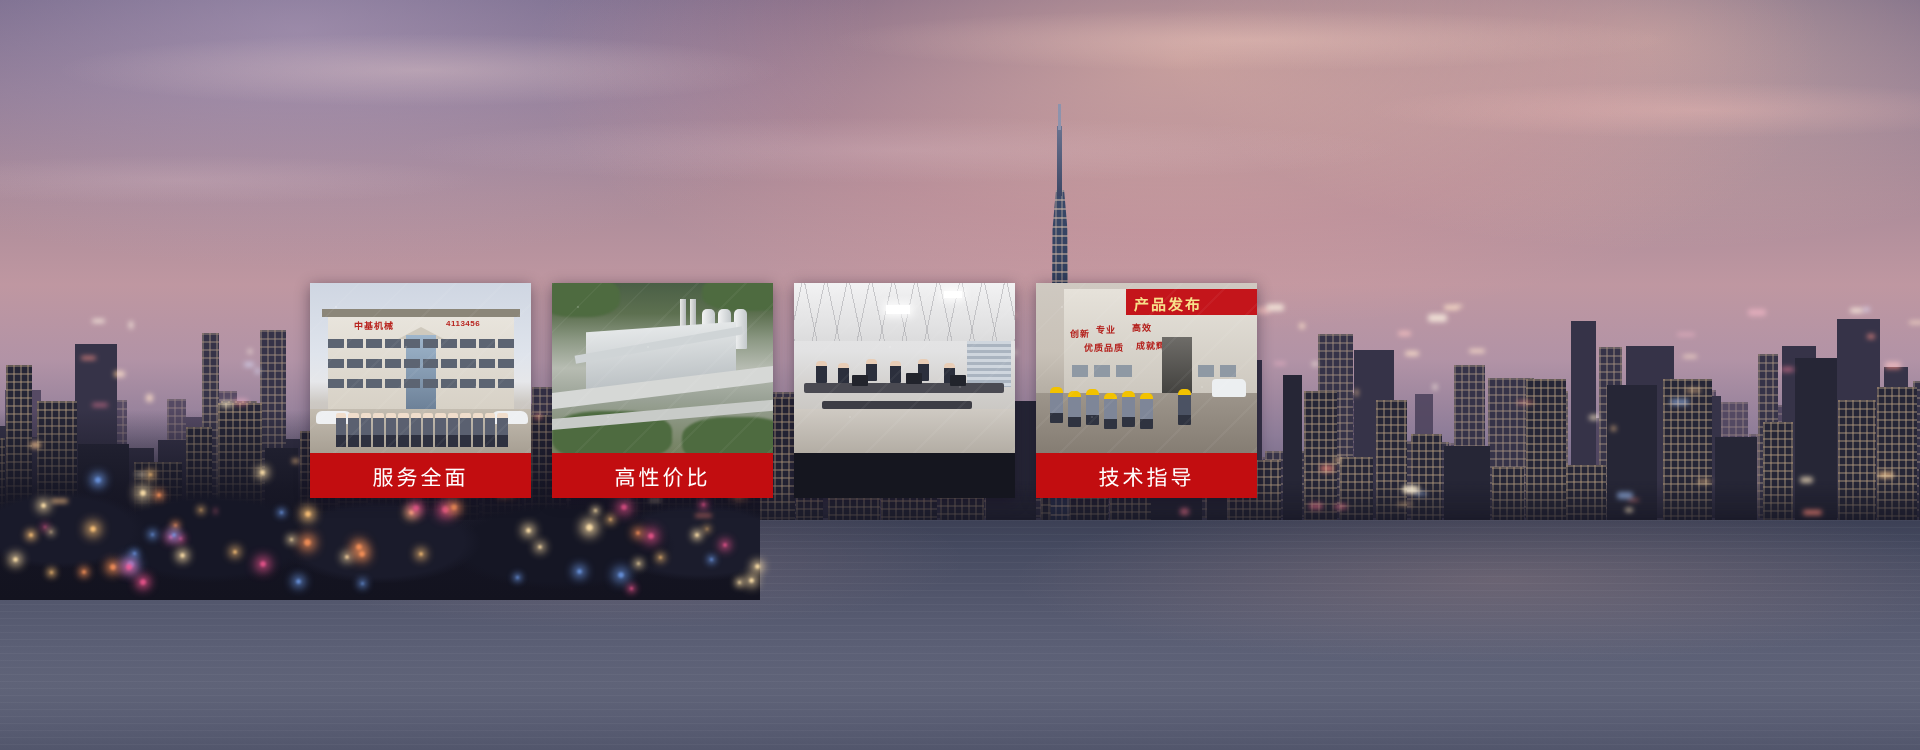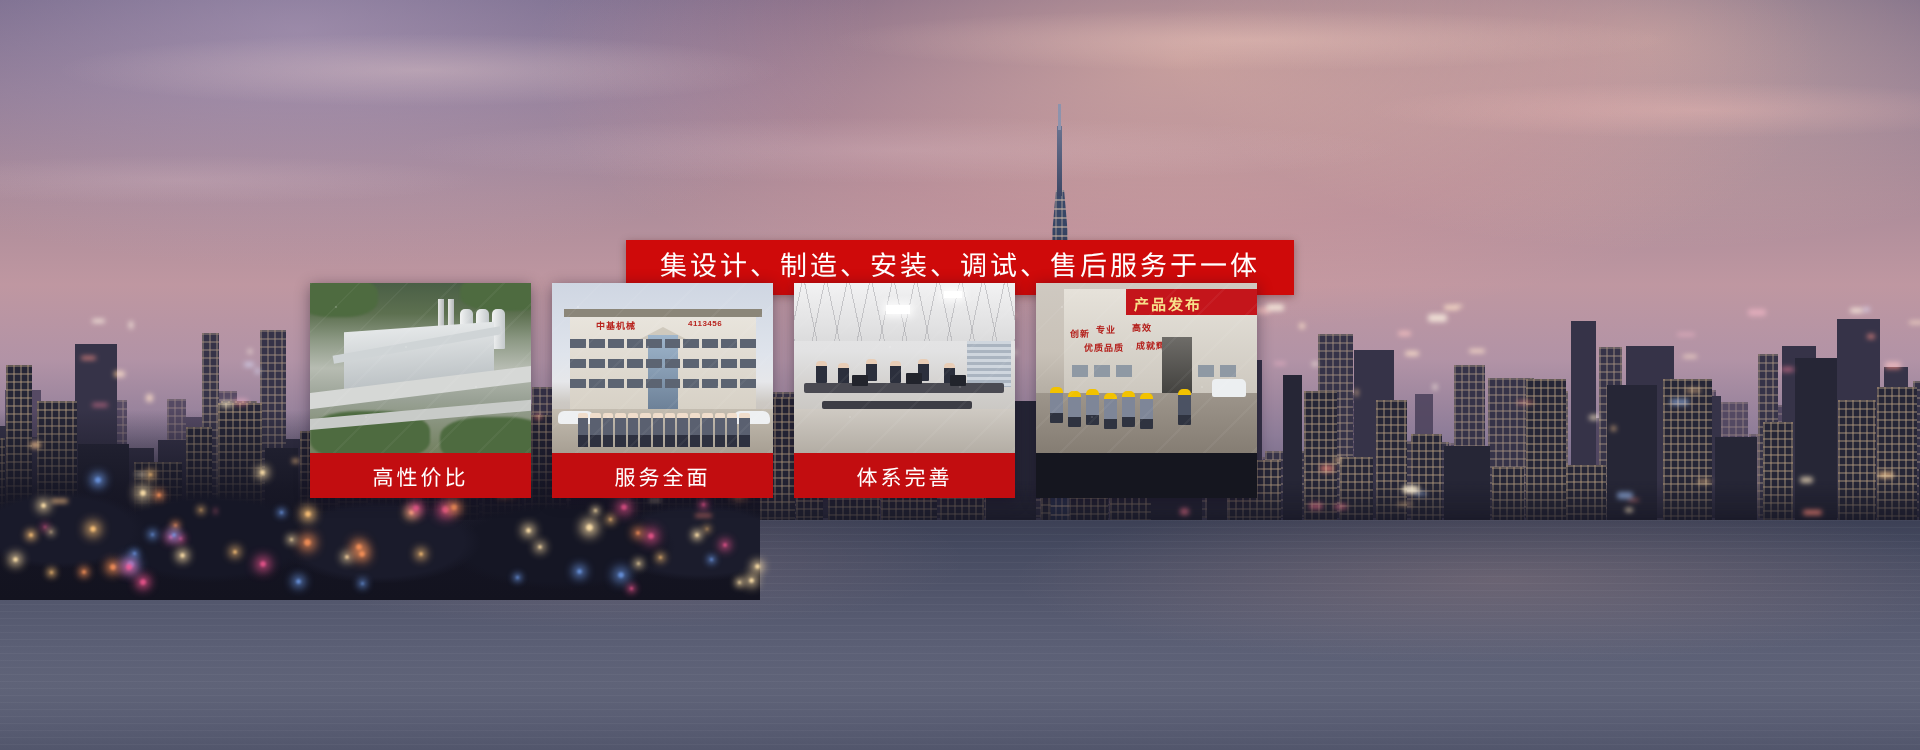--- a/index.html
+++ b/index.html
@@ -811,25 +811,92 @@
       <div class="glow" style="width: 17.4101px; height: 7.83374px; left: 937px; top: 384px; background: rgba(255, 120, 90, 0.7);"></div>
       <div class="glow" style="width: 16.0894px; height: 3.59005px; left: 92px; top: 403px; background: rgba(255, 100, 120, 0.55);"></div>
       <div class="glow" style="width: 15.6536px; height: 7.32629px; left: 1617px; top: 492px; background: rgba(150, 190, 255, 0.6);"></div>
       <div class="glow" style="width: 9.04074px; height: 6.61654px; left: 1180px; top: 508px; background: rgba(255, 100, 120, 0.55);"></div>
       <div class="glow" style="width: 15.2633px; height: 2.14599px; left: 992px; top: 371px; background: rgba(255, 100, 120, 0.55);"></div>
       <div class="glow" style="width: 6.51879px; height: 6.3776px; left: 417px; top: 379px; background: rgba(255, 120, 90, 0.7);"></div>
       <div class="glow" style="width: 5.9677px; height: 4.21878px; left: 1312px; top: 362px; background: rgba(255, 230, 180, 0.75);"></div>
     </div>
 
 
-  <div class="subtitle-wrap">
-    <div class="subtitle">集设计、制造、安装、调试、售后服务于一体</div>
-  </div>
 
   <div class="cards">
+
+    <div class="card">
+      <div class="card-photo">
+        <div class="c1-sky"></div>
+        <div class="c1-bldg"></div>
+        <div class="c1-roof"></div>
+        <div class="c1-pediment"></div>
+        <div class="c1-entry"></div>
+        <div class="c1-sign">中基机械</div>
+        <div class="c1-phone">4113456</div>
+        <div class="c1-row" style="top:56px;">
+            <i></i>
+            <i></i>
+            <i></i>
+            <i></i>
+            <i></i>
+            <i></i>
+            <i></i>
+            <i></i>
+            <i></i>
+            <i></i>
+          </div>
+        <div class="c1-row" style="top:76px;">
+            <i></i>
+            <i></i>
+            <i></i>
+            <i></i>
+            <i></i>
+            <i></i>
+            <i></i>
+            <i></i>
+            <i></i>
+            <i></i>
+          </div>
+        <div class="c1-row" style="top:96px;">
+            <i></i>
+            <i></i>
+            <i></i>
+            <i></i>
+            <i></i>
+            <i></i>
+            <i></i>
+            <i></i>
+            <i></i>
+            <i></i>
+          </div>
+        <div class="c1-ground"></div>
+        <div class="c1-car" style="left:6px;top:128px;"></div>
+        <div class="c1-car" style="left:182px;top:128px;"></div>
+        <div class="c1-people">
+          <i></i>
+            <i></i>
+            <i></i>
+            <i></i>
+            <i></i>
+            <i></i>
+            <i></i>
+            <i></i>
+            <i></i>
+            <i></i>
+            <i></i>
+            <i></i>
+            <i></i>
+            <i></i>
+        </div>
+        <div class="wm2"></div>
+          <div class="wm"></div>
+      </div>
+      <div class="card-cap">服务全面</div>
+    </div>
 
     <div class="card">
       <div class="card-photo">
         <div class="c2-bg"></div>
         <div class="c2-green" style="left:-12px;top:-6px;width:80px;height:40px;"></div>
         <div class="c2-green" style="left:150px;top:-8px;width:90px;height:36px;"></div>
         <div class="c2-green" style="left:0px;top:128px;width:120px;height:50px;"></div>
         <div class="c2-green" style="left:130px;top:134px;width:110px;height:48px;"></div>
         <div class="c2-silo" style="left:150px;"></div>
         <div class="c2-silo" style="left:166px;"></div>
@@ -837,90 +904,20 @@
         <div class="c2-stack" style="left:128px;"></div>
         <div class="c2-stack" style="left:138px;"></div>
         <div class="c2-plant"></div>
         <div class="c2-belt"></div>
         <div class="c2-road"></div>
         <div class="c2-road2"></div>
         <div class="wm2"></div>
           <div class="wm"></div>
       </div>
       <div class="card-cap">高性价比</div>
-    </div>
-
-    <div class="card">
-      <div class="card-photo">
-        <div class="c1-sky"></div>
-        <div class="c1-bldg"></div>
-        <div class="c1-roof"></div>
-        <div class="c1-pediment"></div>
-        <div class="c1-entry"></div>
-        <div class="c1-sign">中基机械</div>
-        <div class="c1-phone">4113456</div>
-        <div class="c1-row" style="top:56px;">
-            <i></i>
-            <i></i>
-            <i></i>
-            <i></i>
-            <i></i>
-            <i></i>
-            <i></i>
-            <i></i>
-            <i></i>
-            <i></i>
-          </div>
-        <div class="c1-row" style="top:76px;">
-            <i></i>
-            <i></i>
-            <i></i>
-            <i></i>
-            <i></i>
-            <i></i>
-            <i></i>
-            <i></i>
-            <i></i>
-            <i></i>
-          </div>
-        <div class="c1-row" style="top:96px;">
-            <i></i>
-            <i></i>
-            <i></i>
-            <i></i>
-            <i></i>
-            <i></i>
-            <i></i>
-            <i></i>
-            <i></i>
-            <i></i>
-          </div>
-        <div class="c1-ground"></div>
-        <div class="c1-car" style="left:6px;top:128px;"></div>
-        <div class="c1-car" style="left:182px;top:128px;"></div>
-        <div class="c1-people">
-          <i></i>
-            <i></i>
-            <i></i>
-            <i></i>
-            <i></i>
-            <i></i>
-            <i></i>
-            <i></i>
-            <i></i>
-            <i></i>
-            <i></i>
-            <i></i>
-            <i></i>
-            <i></i>
-        </div>
-        <div class="wm2"></div>
-          <div class="wm"></div>
-      </div>
-      <div class="card-cap">服务全面</div>
     </div>
 
     <div class="card">
       <div class="card-photo">
         <div class="c3-wall"></div>
         <div class="c3-ceil"></div>
         <div class="c3-grid"></div>
         <div class="c3-panel" style="left:92px;top:22px;"></div>
         <div class="c3-panel" style="left:150px;top:8px;width:18px;height:7px;"></div>
         <div class="c3-window"></div>
@@ -932,21 +929,20 @@
         <div class="c3-person" style="left:124px;top:76px;"></div>
         <div class="c3-person" style="left:150px;top:80px;"></div>
         <div class="c3-desk"></div>
         <div class="c3-mon" style="left:58px;top:92px;"></div>
         <div class="c3-mon" style="left:112px;top:90px;"></div>
         <div class="c3-mon" style="left:156px;top:92px;"></div>
         <div class="c3-desk2"></div>
         <div class="wm2"></div>
           <div class="wm"></div>
       </div>
-      <div class="card-cap">体系完善</div>
     </div>
 
     <div class="card">
       <div class="card-photo">
         <div class="c4-sky"></div>
         <div class="c4-wall"></div>
         <div class="c4-banner">
           <span>产品发布</span>
         </div>
         <div class="c4-slogan" style="left:34px;top:44px;">创新</div>
@@ -965,16 +961,17 @@
         <div class="c4-worker" style="left:14px;top:104px;"></div>
         <div class="c4-worker" style="left:32px;top:108px;"></div>
         <div class="c4-worker" style="left:50px;top:106px;"></div>
         <div class="c4-worker" style="left:68px;top:110px;"></div>
         <div class="c4-worker" style="left:86px;top:108px;"></div>
         <div class="c4-worker" style="left:104px;top:110px;"></div>
         <div class="c4-worker" style="left:142px;top:106px;background:linear-gradient(180deg,#f2c200 0 6px,#4b5263 6px 26px,#2f3340 26px 36px);"></div>
         <div class="wm2"></div>
           <div class="wm"></div>
       </div>
+      <div class="card-cap">技术指导</div>
     </div>
 
   </div>
 </div>
 
 </body></html>

